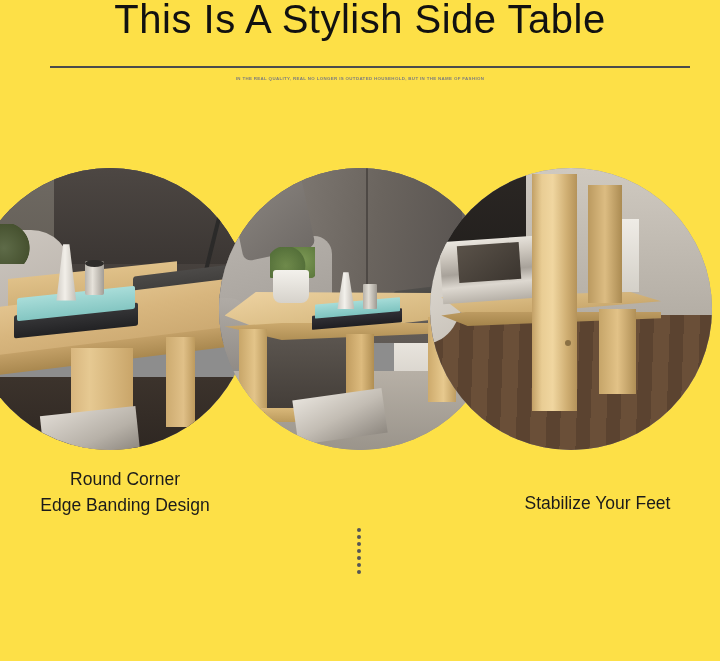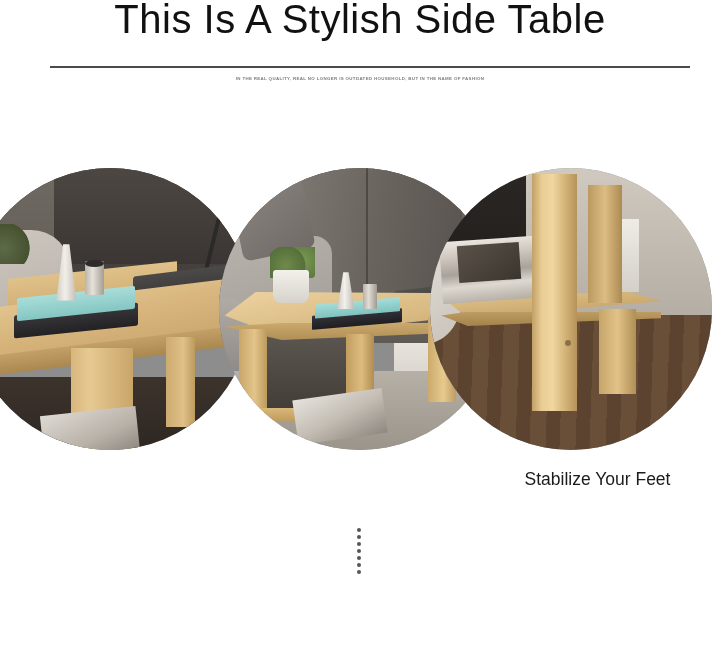--- a/index.html
+++ b/index.html
@@ -3,21 +3,21 @@
 <meta charset="utf-8">
 <style>
   html,body{margin:0;padding:0;}
   body{
     width:720px;height:661px;
     background:#b3b3b3;
     font-family:"Liberation Sans",sans-serif;
     overflow:hidden;
     position:relative;
   }
-  .page{position:relative;width:720px;height:661px;background:#ffffff;overflow:hidden;}
+  .page{position:relative;width:720px;height:661px;background:#fde047;overflow:hidden;}
 
   
   .title{
     position:absolute;left:0;top:-6px;width:720px;
     text-align:center;
     font-size:40px;
     font-weight:400;
     letter-spacing:0.5px;
     color:#111;
     line-height:50px;
@@ -201,21 +201,21 @@
   .caption{
     position:absolute;
     text-align:center;
     font-size:17.5px;
     color:#1b1b1b;
     line-height:26px;
     white-space:nowrap;
   }
   .cap1{left:20px;top:466px;width:210px;}
   .cap2{left:255px;top:466px;width:210px;}
-  .cap3{left:480px;top:466px;width:235px;}
+  .cap3{left:480px;top:490px;width:235px;}
 
   
   .dots{position:absolute;left:357px;top:528px;width:6px;height:46px;}
   .dots i{
     display:block;width:4px;height:4px;border-radius:50%;
     background:#555;margin-bottom:3px;
   }
 
   
   .callout{
@@ -308,20 +308,24 @@
         <div class="s3-magimg"></div>
         <div class="s3-legBack"></div>
         <div class="s3-legRight"></div>
         <div class="s3-legFront"></div>
         <div class="s3-screw"></div>
       </div>
     </div>
 
   </div>
 
+  <div class="caption cap1">
+    <div>Round Corner</div>
+    <div>Edge Banding Design</div>
+  </div>
   <div class="caption cap3">
     <div>Stabilize Your Feet</div>
   </div>
 
   <div class="dots">
     <i></i>
     <i></i>
     <i></i>
     <i></i>
     <i></i>

